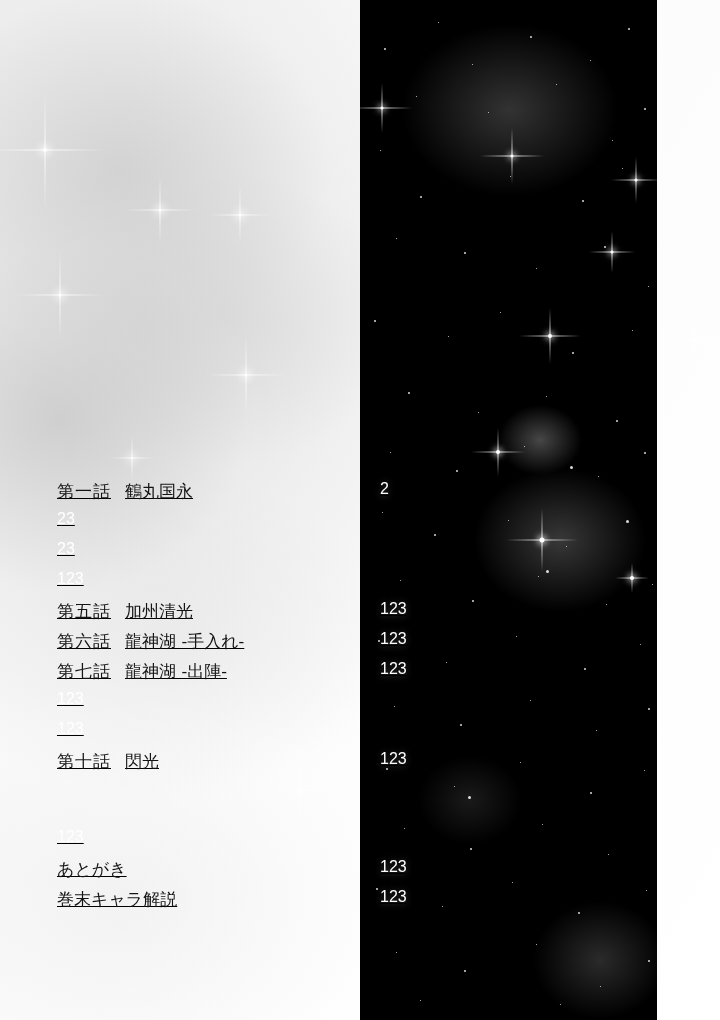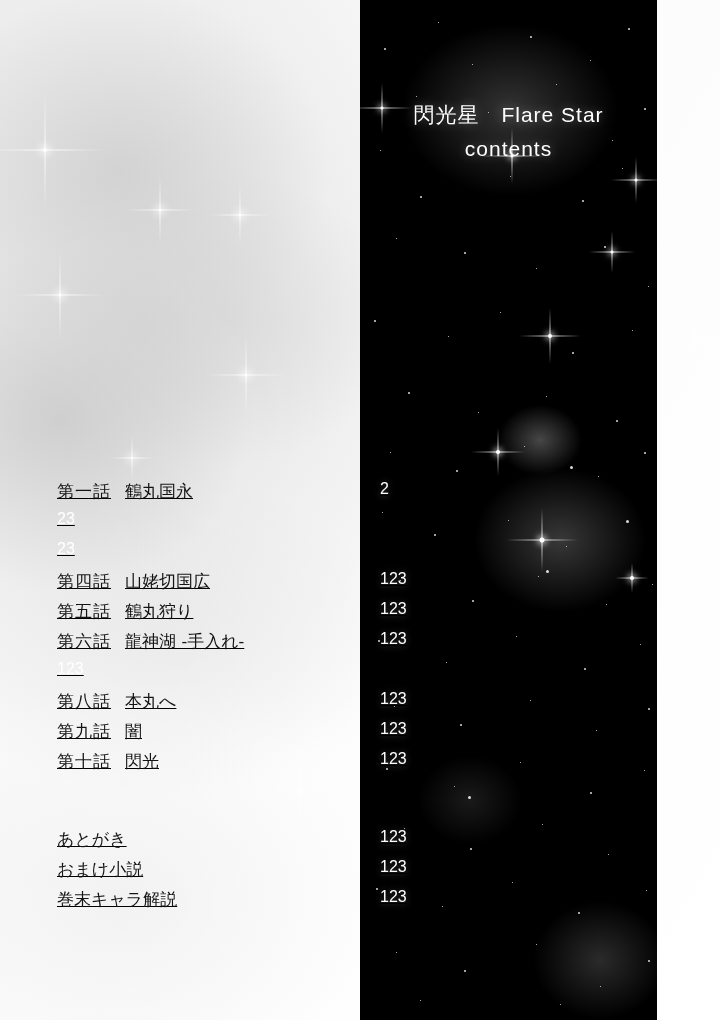--- a/index.html
+++ b/index.html
@@ -318,71 +318,64 @@
         <i class="v" style="height:64px"></i>
         <i class="core" style="width:5px;height:5px"></i>
     </div>
     <div class="sparkle" style="left:272px;top:578px;">
       <i class="h" style="width:34px"></i>
         <i class="v" style="height:30px"></i>
         <i class="core" style="width:4px;height:4px"></i>
     </div>
   </div>
 
-  <div class="title-block">
-    <div class="title-main">閃光星　Flare Star</div>
-    <div class="title-sub">contents</div>
-  </div>
 
   <div class="toc">
     <div id="toc-rows">
         <div class="toc-row">
           <div class="toc-label"><span class="chap">第一話</span><span class="gap"></span><span>鶴丸国永</span></div>
           <div class="toc-page">2</div>
         </div>
         <div class="toc-row">
           <div class="toc-page">23</div>
         </div>
         <div class="toc-row">
           <div class="toc-page">23</div>
         </div>
         <div class="toc-row">
-          <div class="toc-label"><span class="chap">第四話</span><span class="gap"></span><span>山姥切国広</span></div>
-          <div class="toc-page">123</div>
-        </div>
-        <div class="toc-row">
-          <div class="toc-label"><span class="chap">第五話</span><span class="gap"></span><span>鶴丸狩り</span></div>
+          <div class="toc-page">123</div>
+        </div>
+        <div class="toc-row">
+          <div class="toc-label"><span class="chap">第五話</span><span class="gap"></span><span>加州清光</span></div>
           <div class="toc-page">123</div>
         </div>
         <div class="toc-row">
           <div class="toc-label"><span class="chap">第六話</span><span class="gap"></span><span>龍神湖 -手入れ-</span></div>
           <div class="toc-page">123</div>
         </div>
         <div class="toc-row">
-          <div class="toc-page">123</div>
-        </div>
-        <div class="toc-row">
-          <div class="toc-label"><span class="chap">第八話</span><span class="gap"></span><span>本丸へ</span></div>
-          <div class="toc-page">123</div>
-        </div>
-        <div class="toc-row">
-          <div class="toc-label"><span class="chap">第九話</span><span class="gap"></span><span>闇</span></div>
+          <div class="toc-label"><span class="chap">第七話</span><span class="gap"></span><span>龍神湖 -出陣-</span></div>
+          <div class="toc-page">123</div>
+        </div>
+        <div class="toc-row">
+          <div class="toc-page">123</div>
+        </div>
+        <div class="toc-row">
           <div class="toc-page">123</div>
         </div>
         <div class="toc-row">
           <div class="toc-label"><span class="chap">第十話</span><span class="gap"></span><span>閃光</span></div>
           <div class="toc-page">123</div>
         </div>
         <div class="toc-row spacer"></div>
         <div class="toc-row back">
+          <div class="toc-page">123</div>
+        </div>
+        <div class="toc-row back">
           <div class="toc-label">あとがき</div>
-          <div class="toc-page">123</div>
-        </div>
-        <div class="toc-row back">
-          <div class="toc-label">おまけ小説</div>
           <div class="toc-page">123</div>
         </div>
         <div class="toc-row back">
           <div class="toc-label">巻末キャラ解説</div>
           <div class="toc-page">123</div>
         </div>
       </div>
   </div>
 
 </div>

